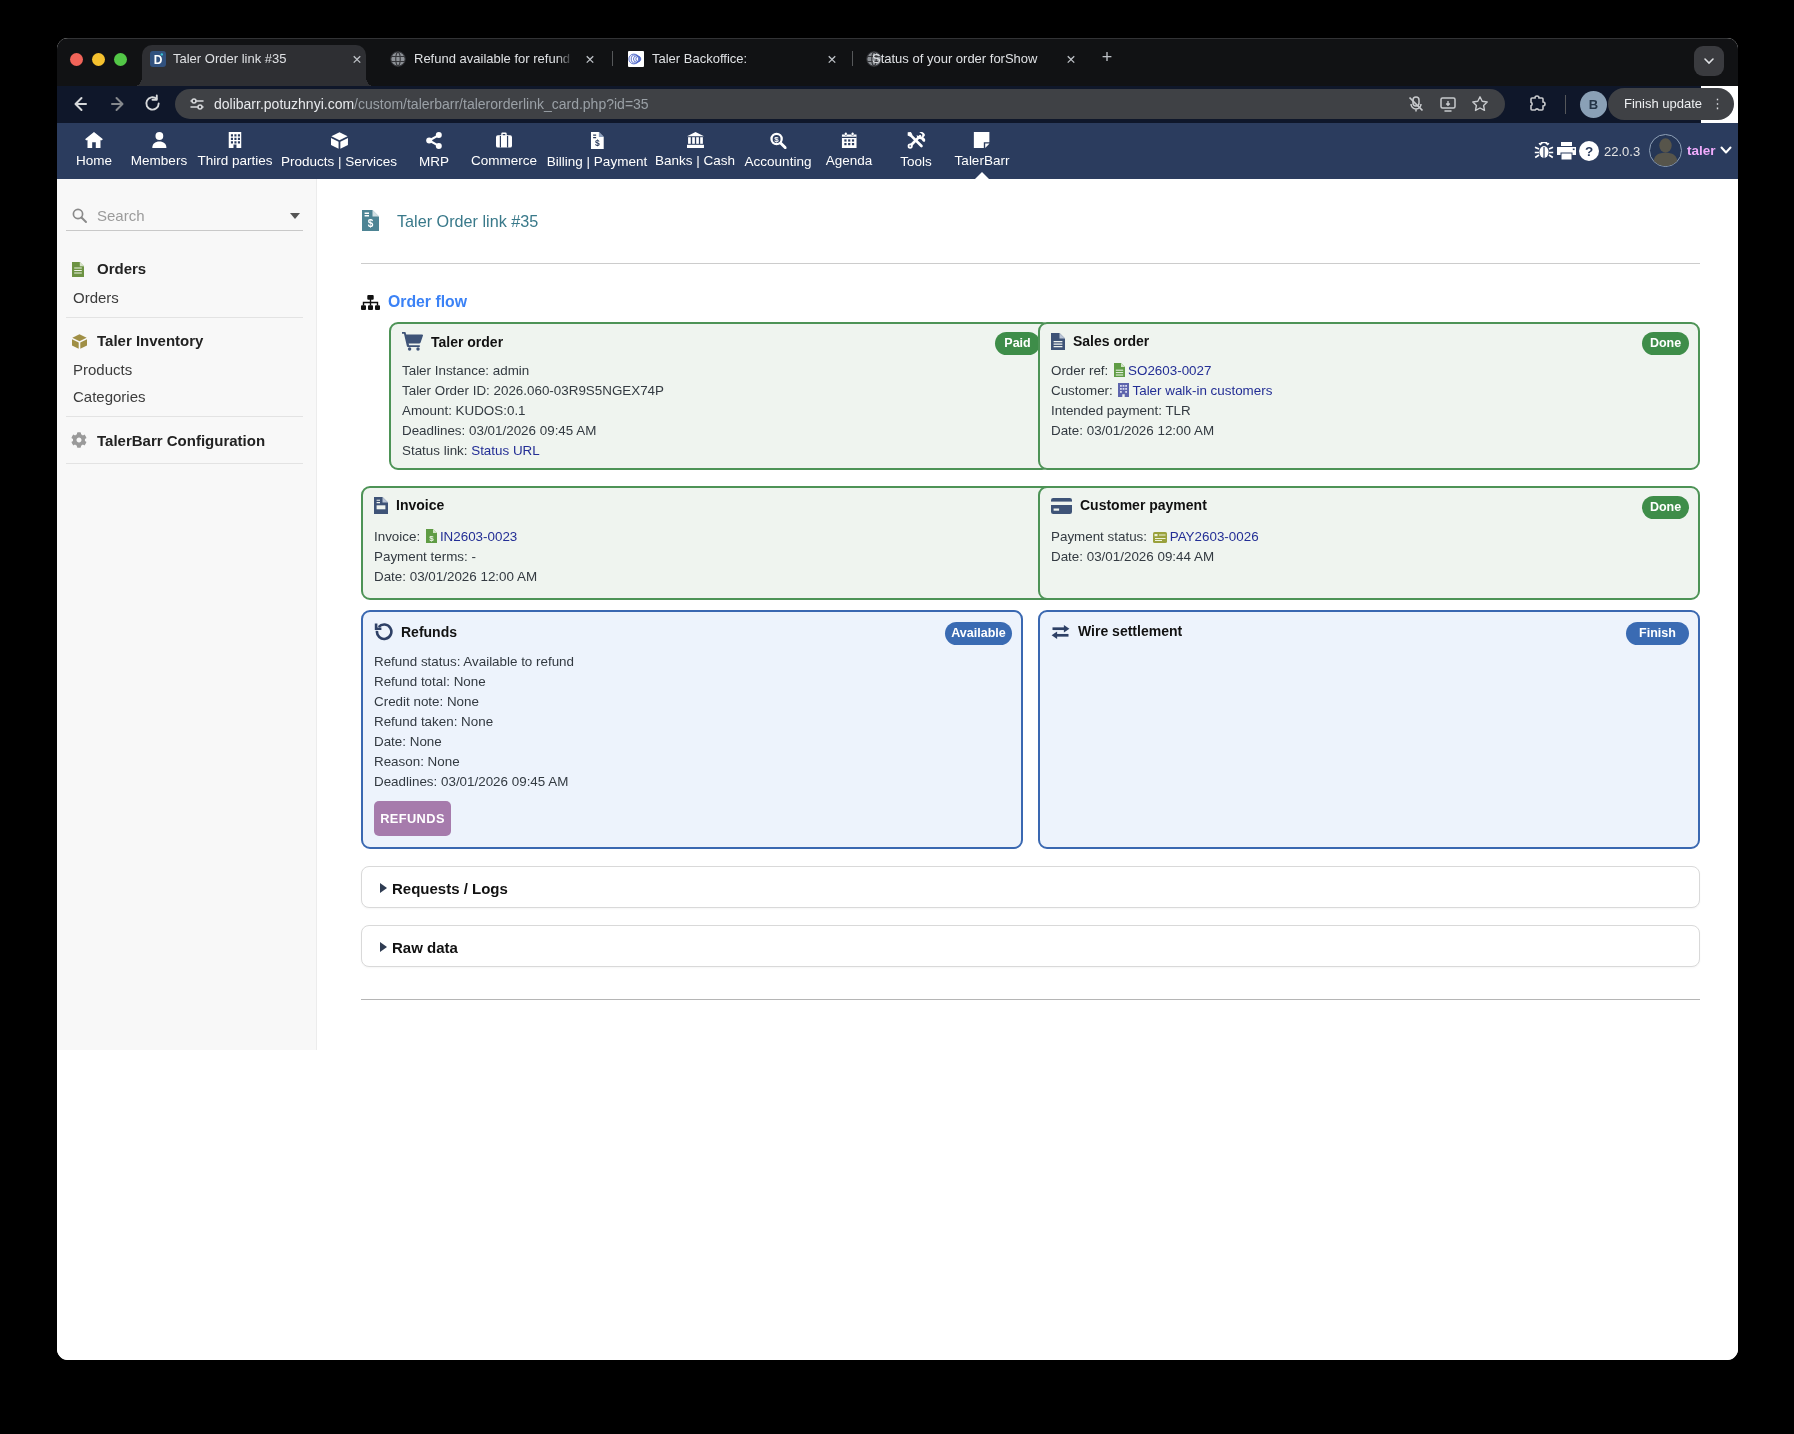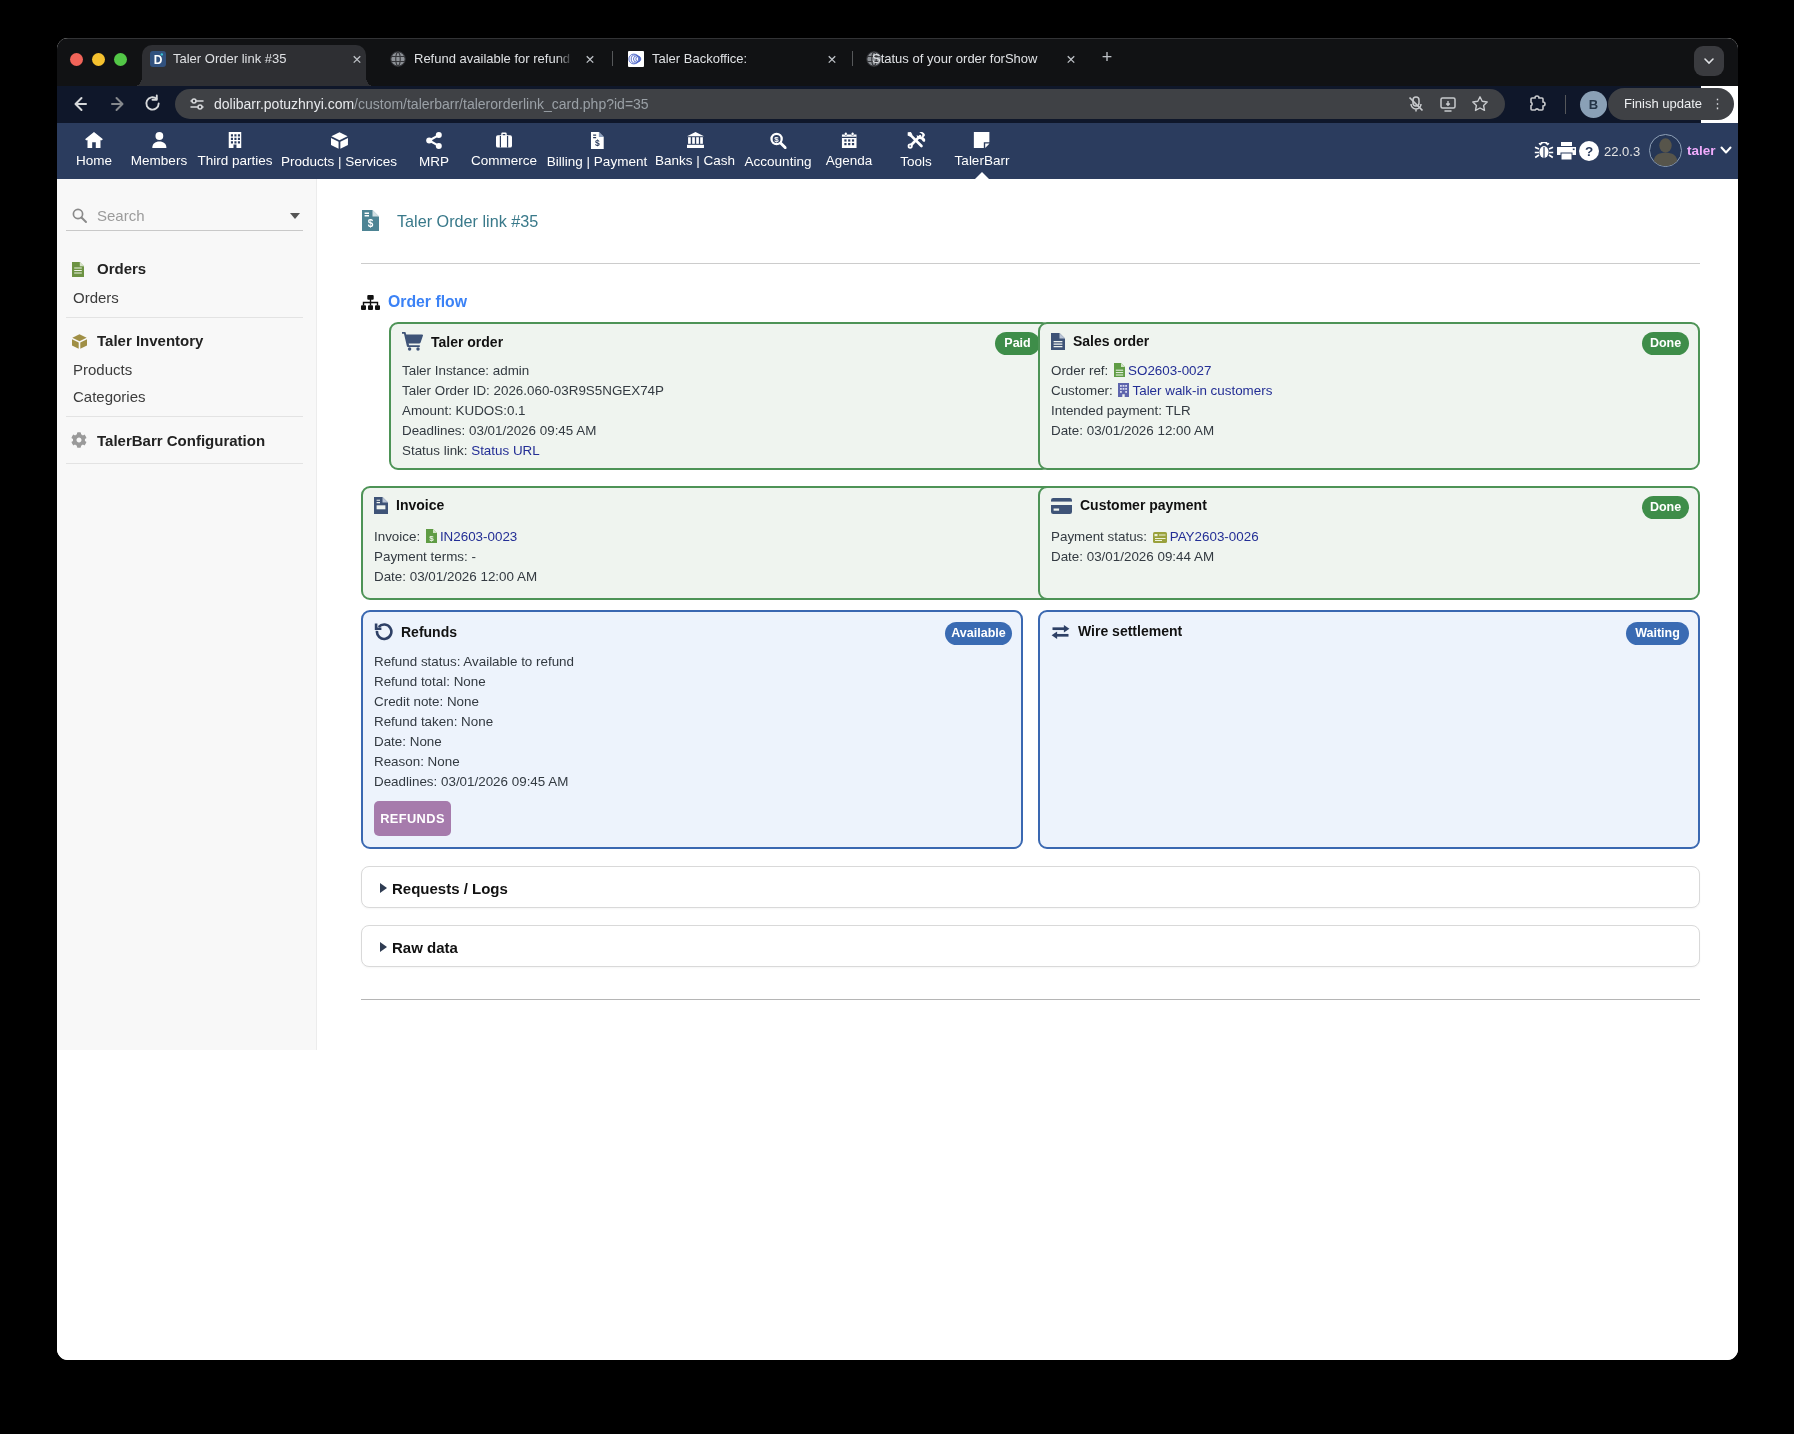--- a/index.html
+++ b/index.html
@@ -447,21 +447,21 @@
         <div class="btn-refunds" style="top:189px;">REFUNDS</div>
       </div>
 
       <div class="card b" style="left:981px; top:431px; width:662px; height:239px;">
         <div class="chead" style="top:10px;"><svg width="19" height="16" viewBox="0 0 19 16" style="margin-top:1px;">
               <path d="M1.5 4.7 H13.4" stroke="#2e4066" stroke-width="2.7"></path>
               <path fill="#2e4066" d="M12.9 0.9 L18.4 4.7 L12.9 8.5 Z"></path>
               <path d="M17.5 11.3 H5.6" stroke="#2e4066" stroke-width="2.7"></path>
               <path fill="#2e4066" d="M6.1 7.5 L0.6 11.3 L6.1 15.1 Z"></path>
             </svg><span>Wire settlement</span></div>
-        <div class="badge b" style="width:63px; top:10px;">Waiting</div>
+        <div class="badge b" style="width:63px; top:10px;">Finish</div>
       </div>
 
       <div class="panel" style="left:304px; top:687px;">
           <div class="car"></div>
           <div class="pt">Requests / Logs</div>
         </div>
       <div class="panel" style="left:304px; top:746px;">
           <div class="car"></div>
           <div class="pt">Raw data</div>
         </div>

